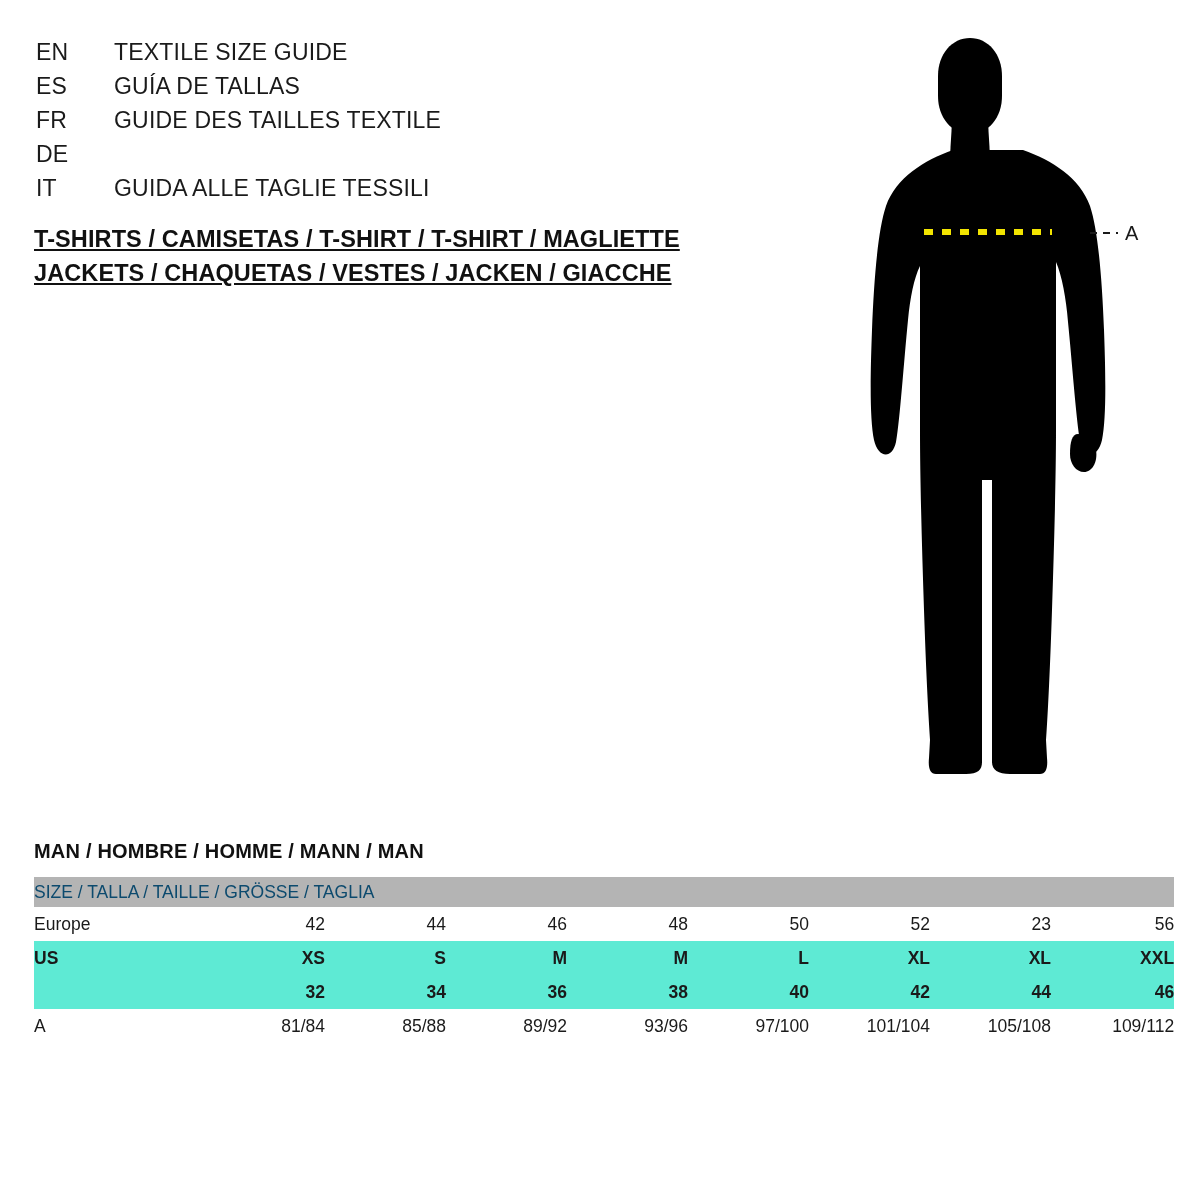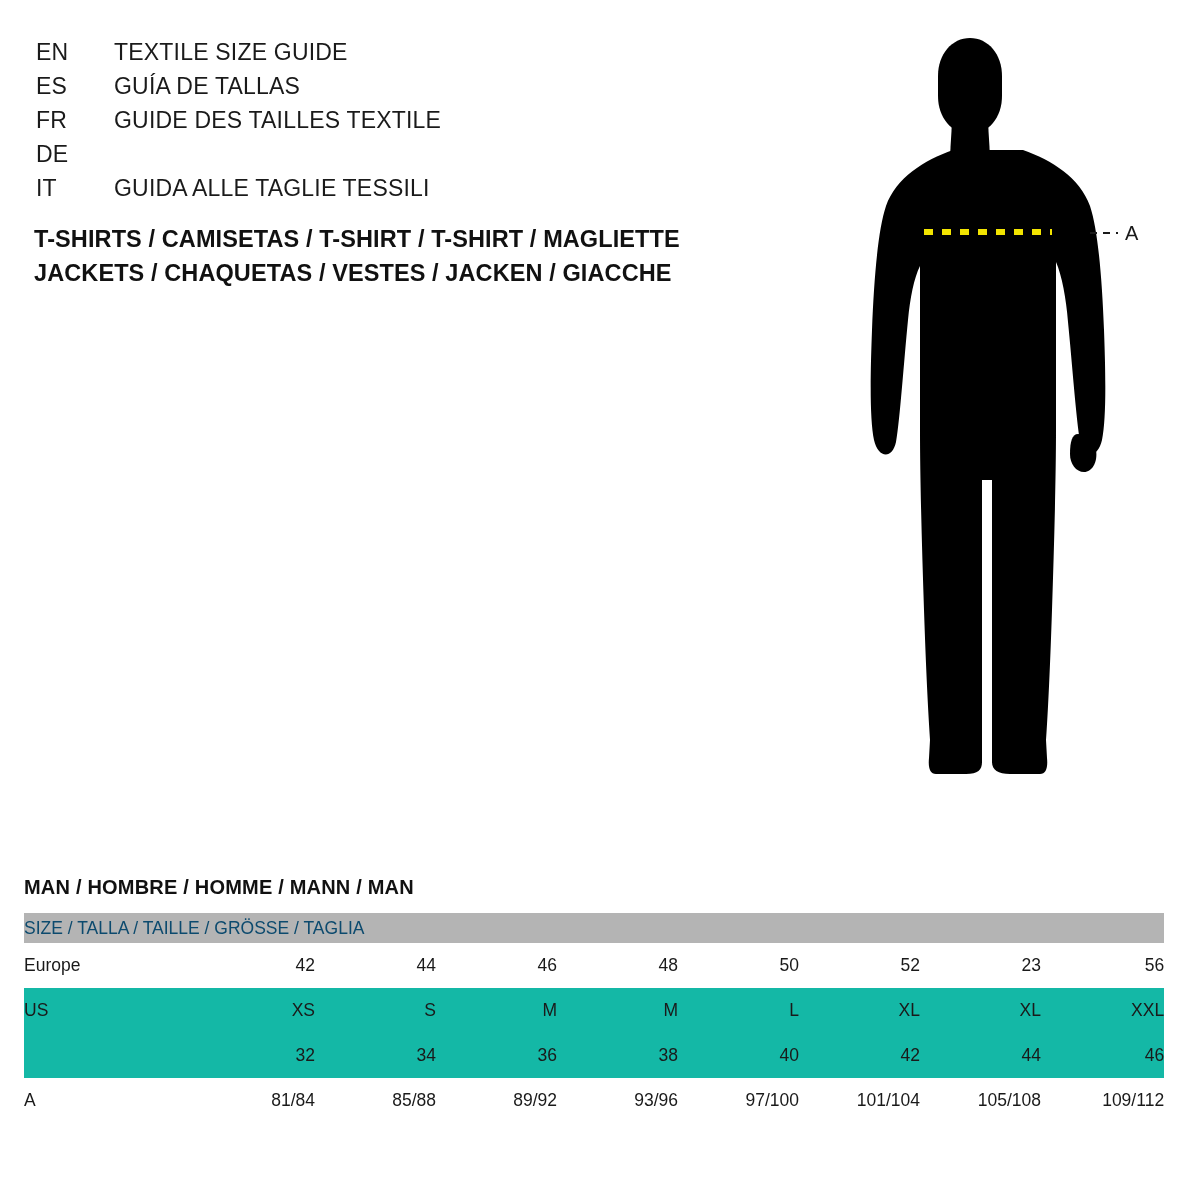--- a/index.html
+++ b/index.html
@@ -48,20 +48,21 @@
     top: 222px;
     width: 760px;
   }
   .category-line {
     font-size: 23.5px;
     font-weight: bold;
     letter-spacing: 0.1px;
     line-height: 34px;
     color: #111111;
     white-space: nowrap;
+    text-decoration: underline;
   }
 
   
   #figure {
     position: absolute;
     left: 820px;
     top: 10px;
     width: 360px;
     height: 780px;
   }
@@ -80,60 +81,60 @@
     left: 1090px;
     top: 232px;
     width: 28px;
     height: 2px;
     background: repeating-linear-gradient(to right, #1a1a1a 0 7px, transparent 7px 13px);
   }
 
   
   #table-section {
     position: absolute;
-    left: 24px;
+    left: 34px;
     top: 840px;
     width: 1140px;
-    margin-top: 36px;
   }
   #table-title {
     font-size: 20px;
     font-weight: bold;
     letter-spacing: 0.2px;
     color: #111111;
     margin-bottom: 14px;
   }
   table.size-table {
     border-collapse: collapse;
     width: 1140px;
     table-layout: fixed;
   }
   table.size-table td {
     font-size: 17.5px;
     color: #1a1a1a;
-    height: 45px;
+    height: 34px;
     padding: 0;
     vertical-align: middle;
   }
   td.label-cell {
     text-align: left;
     padding-left: 6px;
     width: 170px;
   }
   td.val-cell {
     text-align: right;
   }
   tr.header-row td {
     background: #b4b4b4;
     font-size: 17.5px;
     color: #0c4a6e;
     height: 30px;
   }
   tr.shade td {
-    background: #14b8a6;
+    background: #5eead4;
+    font-weight: bold;
   }
   tr.plain td {
     background: #ffffff;
   }
   #table-footnote {
     margin-top: 26px;
     font-size: 18px;
     color: #1a1a1a;
     letter-spacing: 0.2px;
   }

